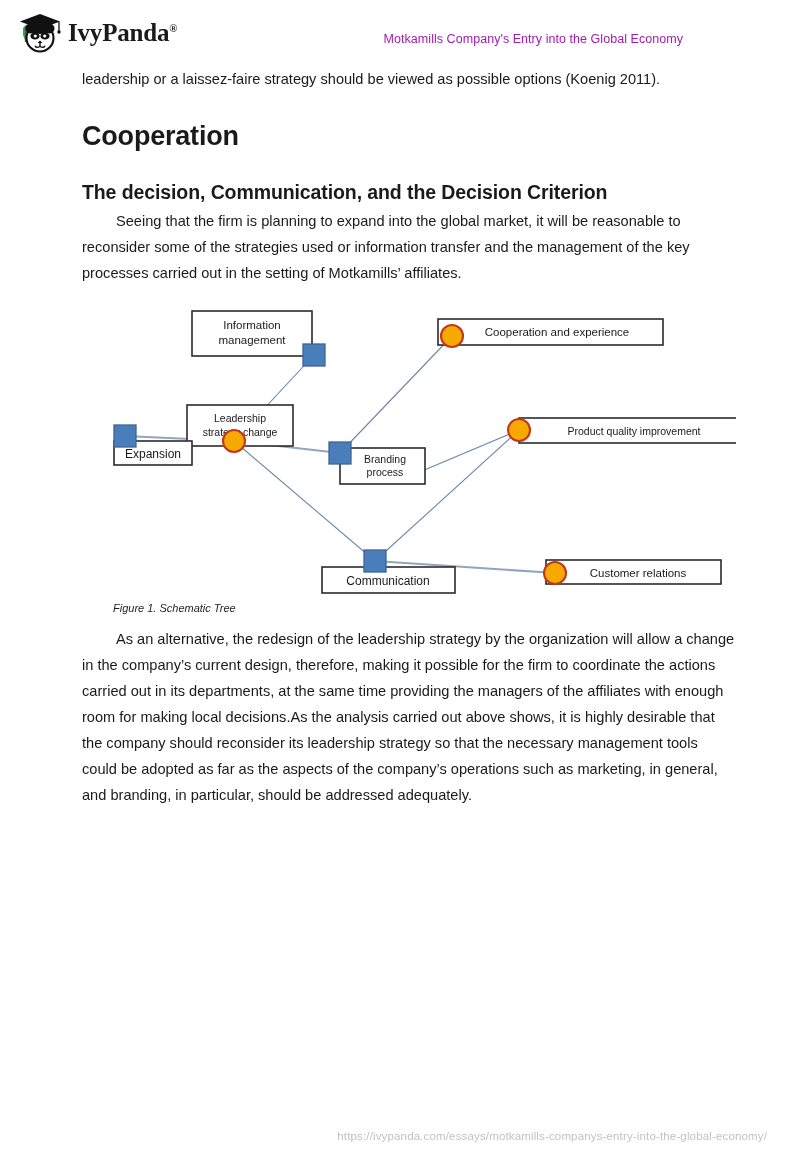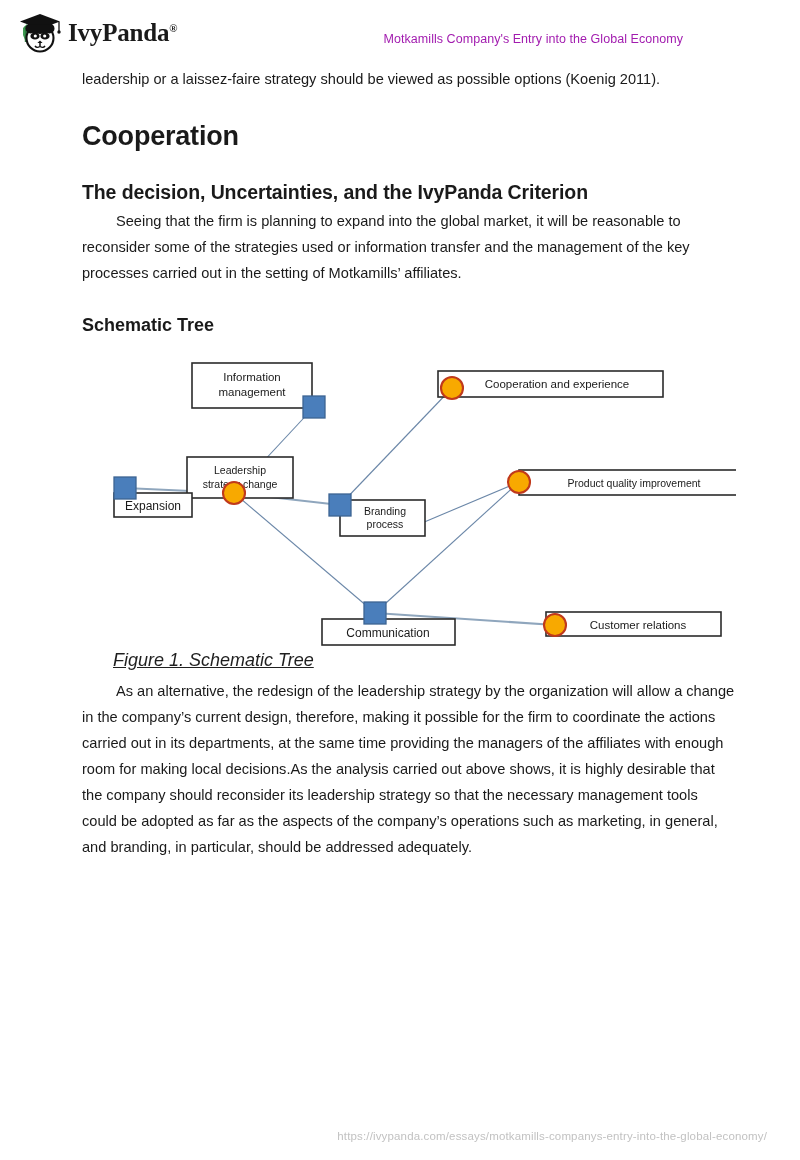--- a/index.html
+++ b/index.html
@@ -98,26 +98,25 @@
   .para-gap { margin-top: 20px; }
 
   
   .figure-wrap {
     position: relative;
     margin-top: 22px;
     width: 654px;
     height: 318px;
   }
   .figure-caption {
-    font-size: 18px;
+    font-size: 11px;
     font-style: italic;
     color: #1f1f1f;
     margin: 0 0 0 31px;
     line-height: 20px;
-    text-decoration: underline;
   }
   .diagram-svg { display: block; }
 
   .node-box {
     fill: #ffffff;
     stroke: #2b2b2b;
     stroke-width: 1.6;
   }
   .node-label {
     font-family: "Liberation Sans", sans-serif;
@@ -200,25 +199,24 @@
 
   <div class="header-title">Motkamills Company's Entry into the Global Economy</div>
 </div>
 
 <div class="content">
 
   <p class="body-text">leadership or a laissez-faire strategy should be viewed as possible options (Koenig 2011).</p>
 
   <h1 class="h-evaluation">Cooperation</h1>
 
-  <h2 class="h-sub">The decision, Uncertainties, and the IvyPanda Criterion</h2>
+  <h2 class="h-sub">The decision, Communication, and the Decision Criterion</h2>
 
   <p class="body-text indent para-gap">Seeing that the firm is planning to expand into the global market, it will be reasonable to reconsider some of the strategies used or information transfer and the management of the key processes carried out in the setting of Motkamills’ affiliates.</p>
 
-  <h3 class="h-sub2">Schematic Tree</h3>
 
   <div class="figure-wrap">
     <svg class="diagram-svg" width="654" height="290" viewBox="0 0 654 290">
 
       <g>
 
         <path class="edge-thick" d="M43 128 L152 133"></path>
 
         <path class="edge" d="M152 133 L232 47"></path>
 

